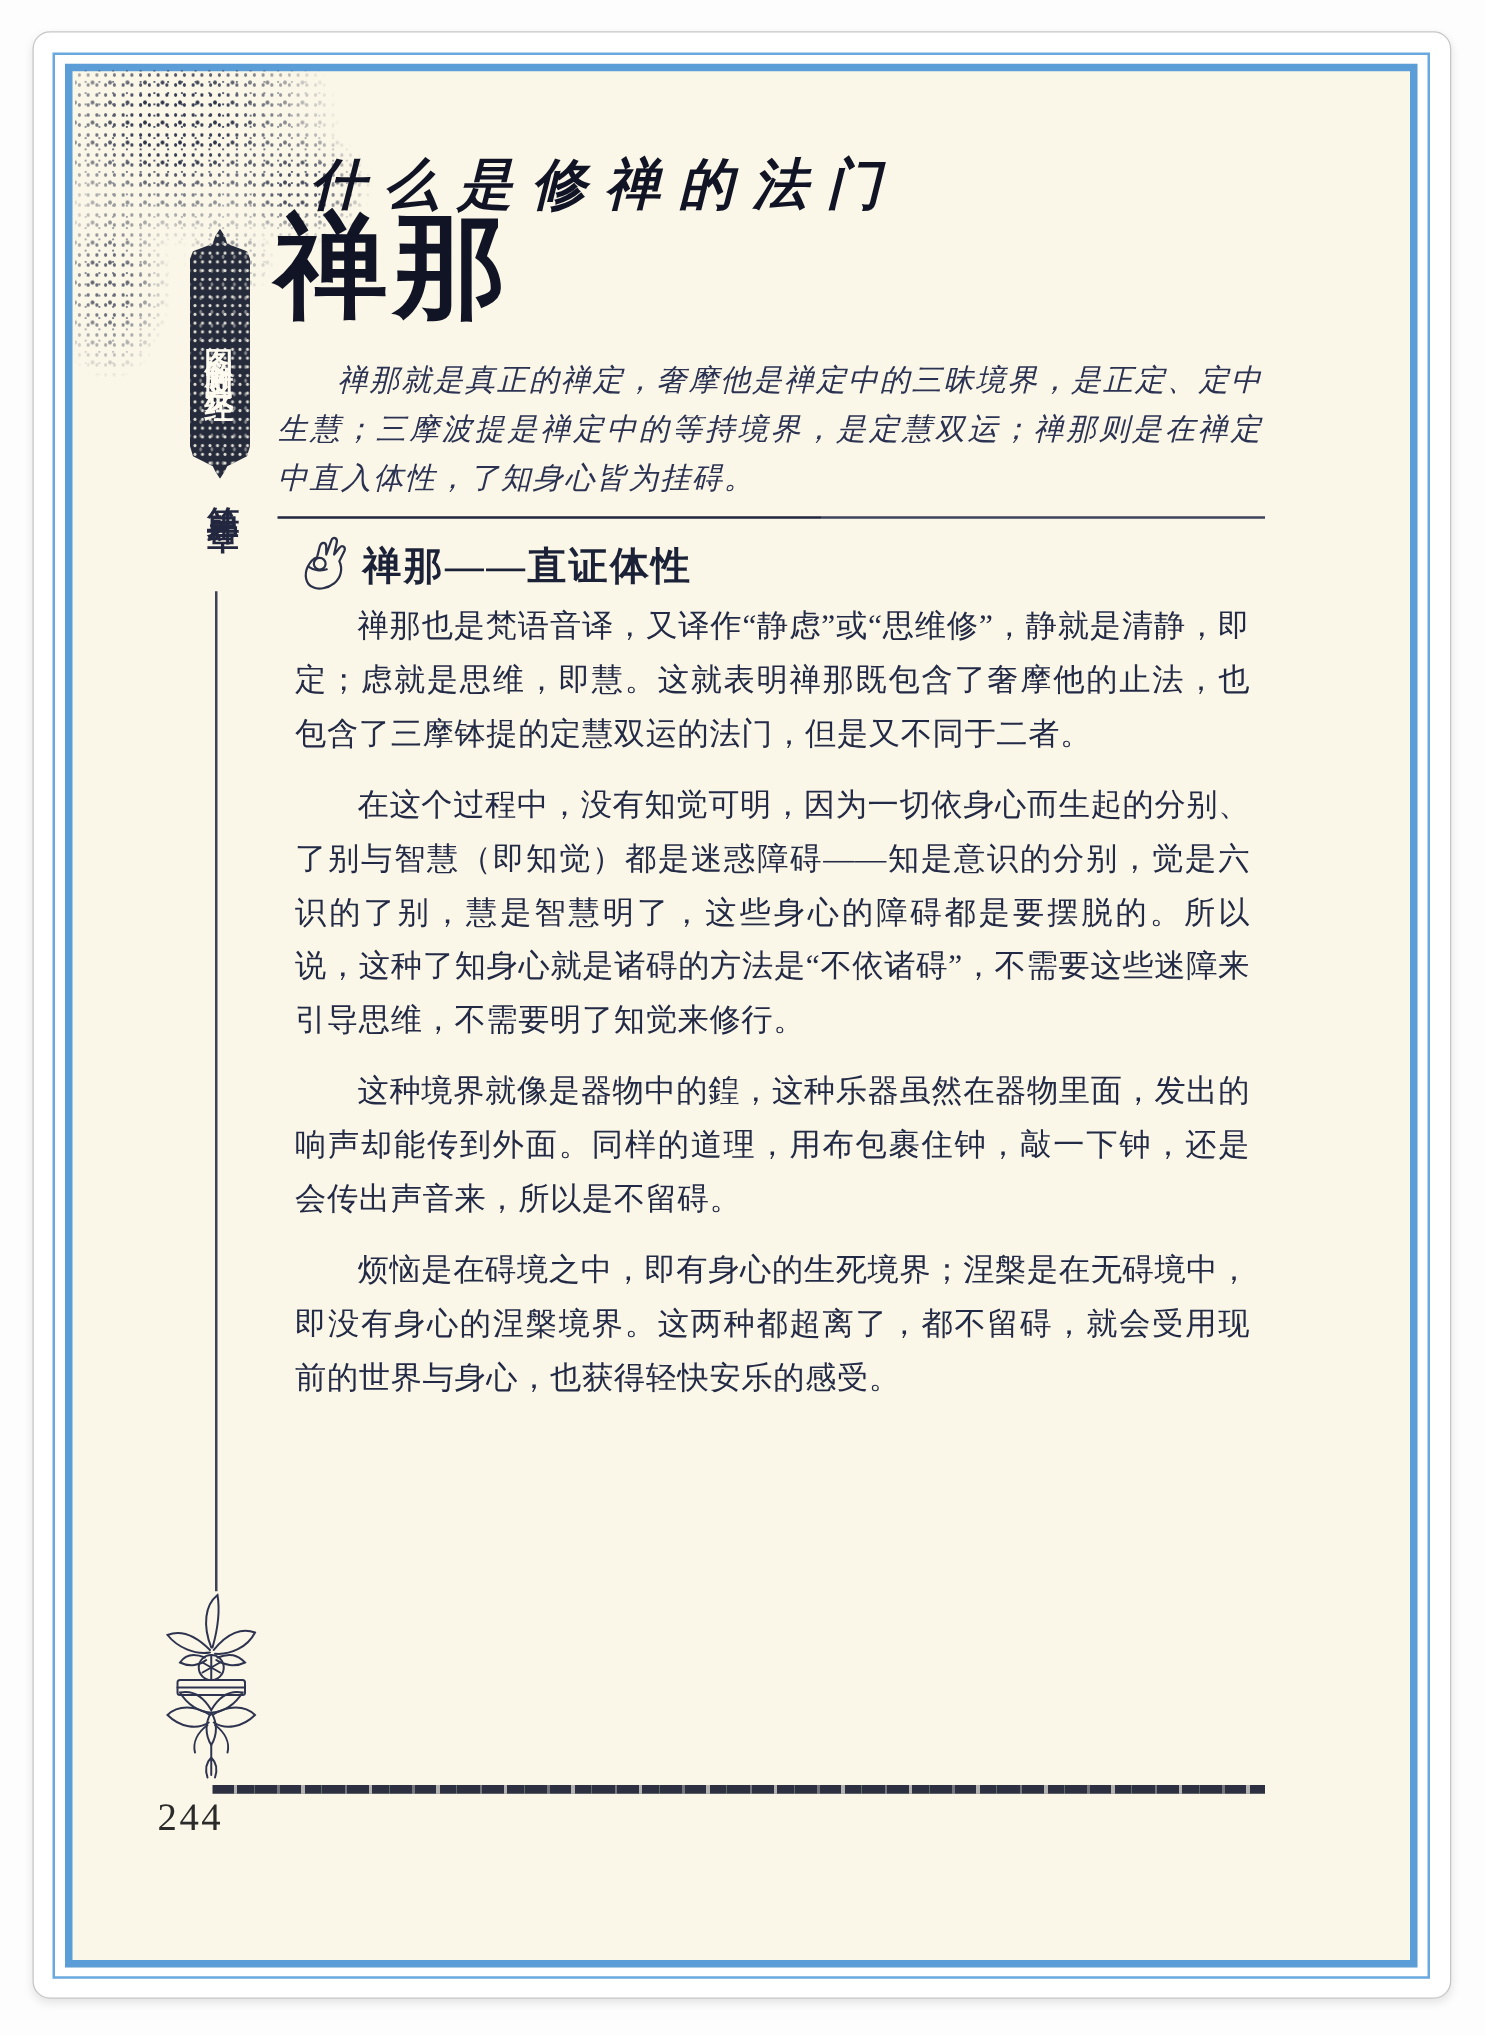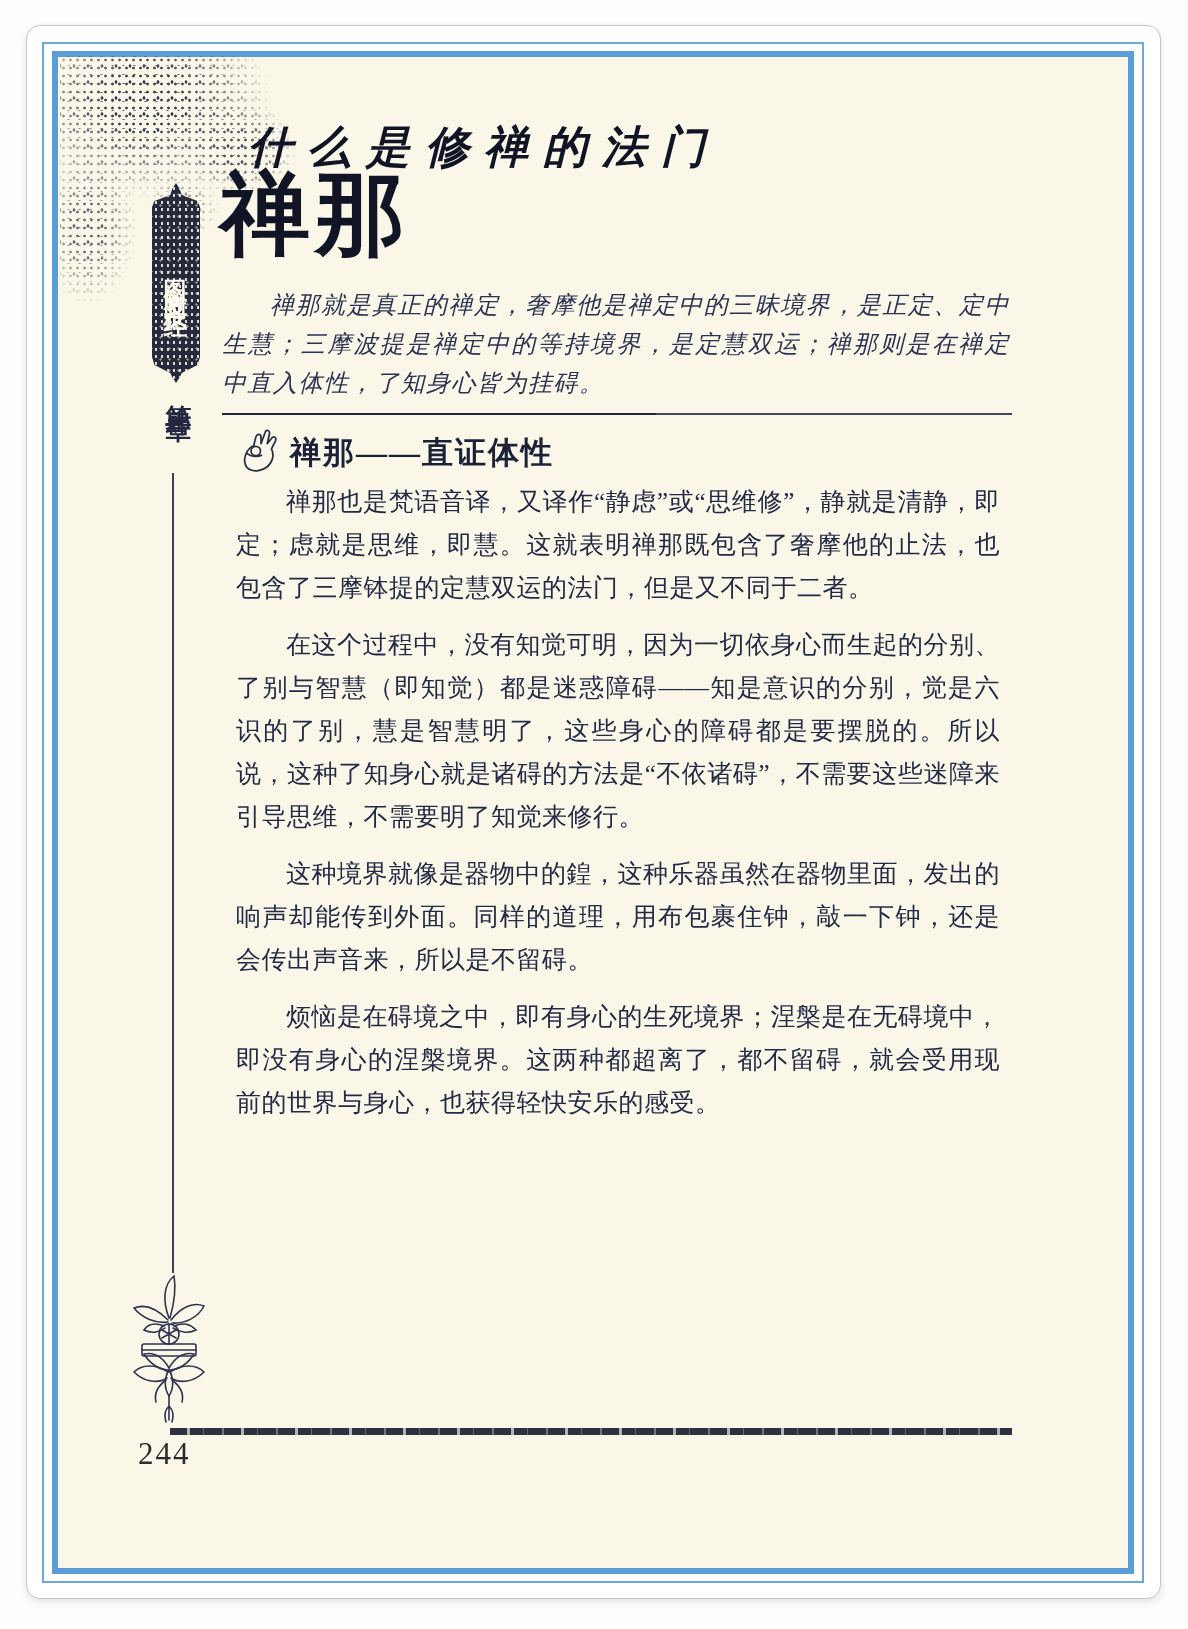--- a/index.html
+++ b/index.html
@@ -62,21 +62,21 @@
   .section-head{position:absolute;left:240px;top:428px;display:flex;align-items:flex-end;gap:8px;}
   .section-head .txt{font-size:31px;font-weight:900;color:#1b2136;letter-spacing:2px;}
   
   .body{position:absolute;left:222px;top:466px;width:792px;font-size:25px;line-height:43px;
     color:#232a45;text-align:justify;letter-spacing:.5px;font-weight:500;}
   .body p{margin:14px;text-indent:2em;}
   
   .bottom-bar{position:absolute;left:170px;top:1428px;width:842px;height:7px;background:#2c3040;
     background-image:repeating-linear-gradient(90deg,transparent 0 17px,rgba(251,248,236,.65) 17px 20px,
       transparent 20px 33px,rgba(140,170,140,.5) 33px 34px,transparent 34px 52px,rgba(251,248,236,.35) 52px 54px);}
-  .page-num{position:absolute;left:126px;top:1436px;font-size:31px;color:#2b2b2b;letter-spacing:2px;margin-left:12px;}
+  .page-num{position:absolute;left:126px;top:1436px;font-size:31px;color:#2b2b2b;letter-spacing:2px;}
   svg{display:block;}
 </style>
 </head>
 <body>
 
 <div id="page">
   <div class="card"></div>
   <div class="frame-outer"></div>
   <div class="frame-inner"></div>
 

